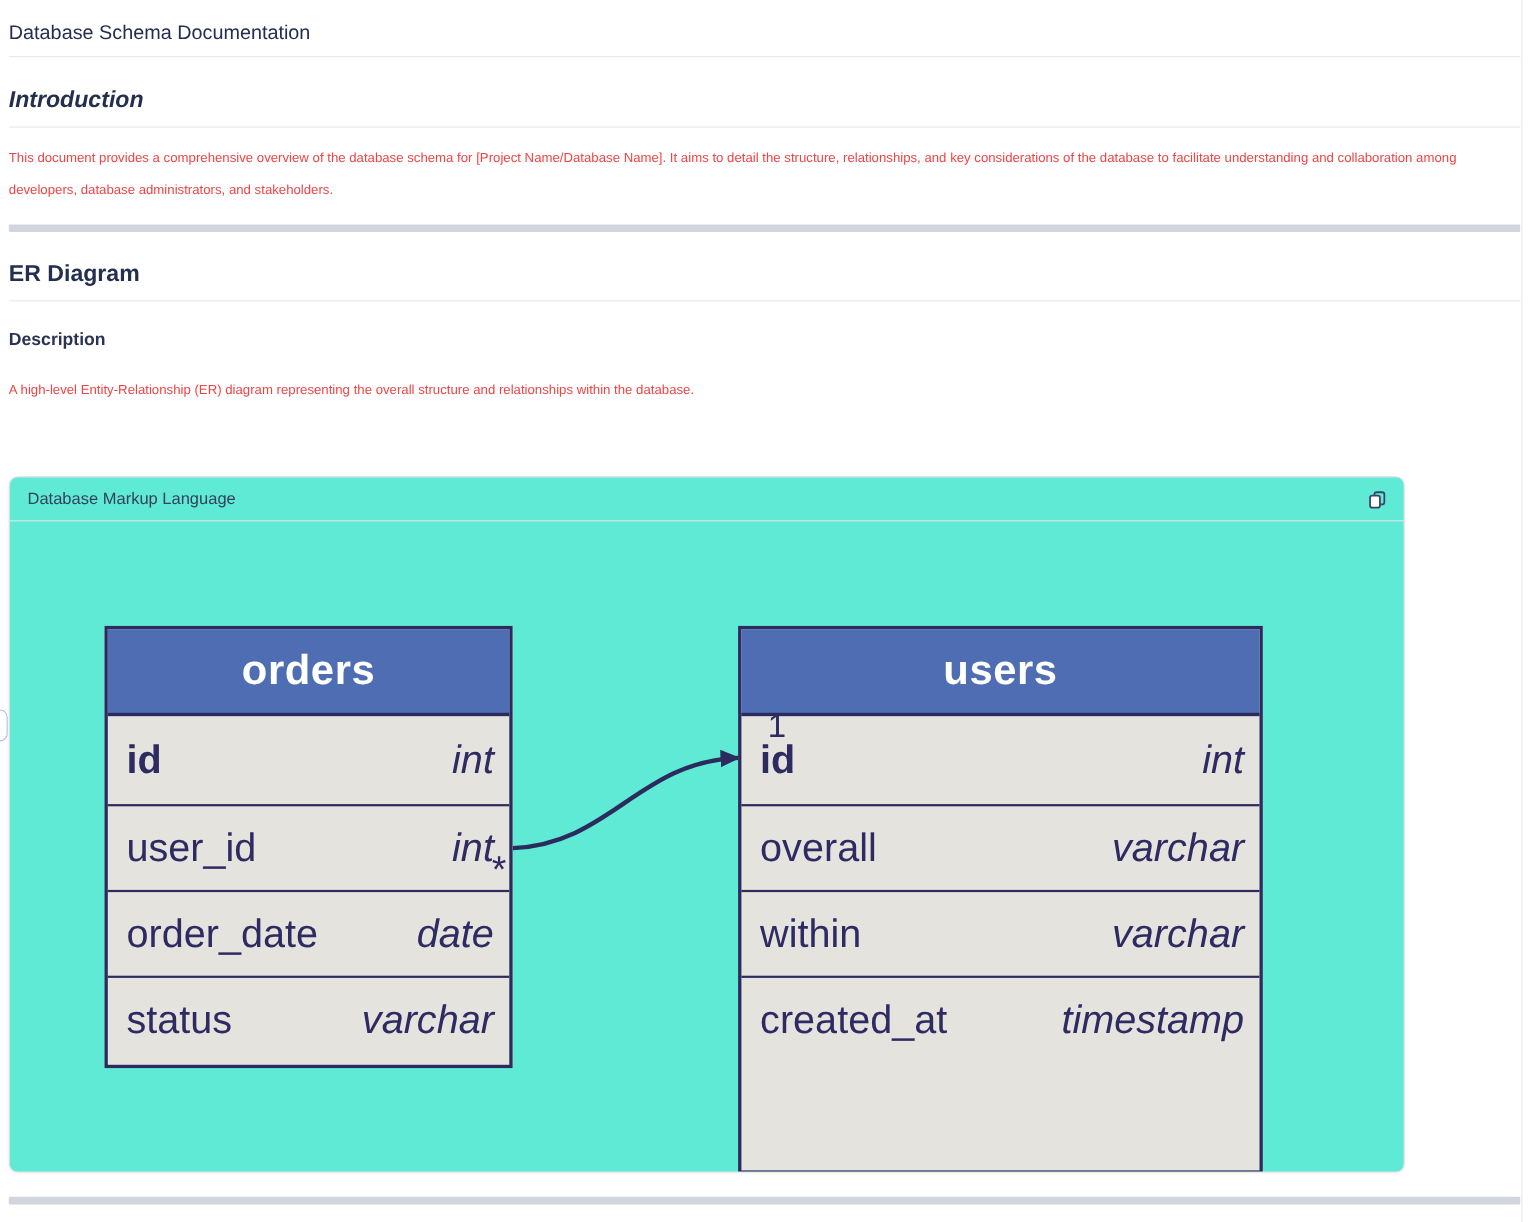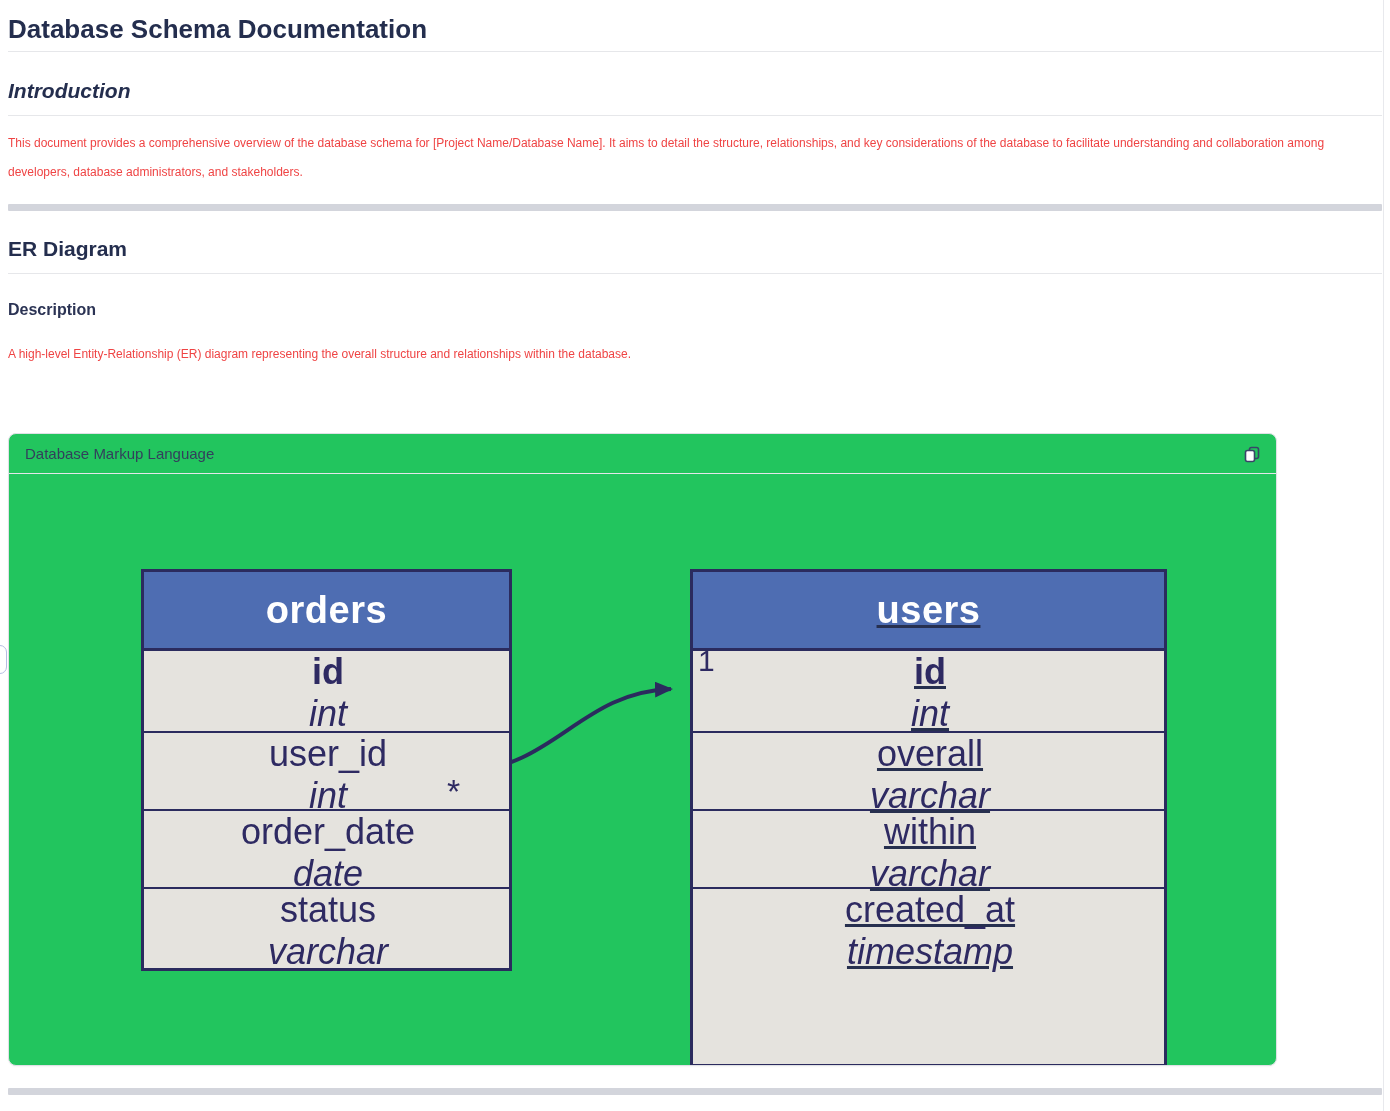--- a/index.html
+++ b/index.html
@@ -14,21 +14,21 @@
     width: 1390px; height: 1111px;
     color: #27304f;
   }
   .vline {
     position: absolute; left: 1383px; top: 0;
     width: 1px; height: 1111px; background: #e8e9ed;
   }
   
   .doc-title {
     position: absolute; left: 8px; right: 8px; top: 13px;
-    font-size: 26px; font-weight: bold; line-height: 32px;
+    font-size: 18px; font-weight: normal; line-height: 32px;
     color: #242e4e; padding-bottom: 6px;
     border-bottom: 1px solid #e6e7ea; margin: 0;
   }
   .h2 {
     position: absolute; left: 8px; right: 8px;
     font-size: 21px; font-weight: bold; line-height: 26px;
     color: #242e4e; padding-bottom: 11px;
     border-bottom: 1px solid #e6e7ea; margin: 0;
   }
   .h2.intro { top: 78px; font-style: italic; }
@@ -55,21 +55,21 @@
   .edge-peek {
     position: absolute; left: -10px; top: 645px;
     width: 15px; height: 27px; background: #ffffff;
     border: 1.5px solid #b6bde2; border-radius: 7px;
   }
   
   .code-card {
     position: absolute; left: 8px; top: 433px;
     width: 1269px; height: 633px;
     border: 1px solid #dfe1e6; border-radius: 8px;
-    background: #22c55e; box-sizing: border-box;
+    background: #5eead4; box-sizing: border-box;
     box-shadow: 0 1px 2px rgba(0,0,0,0.04);
   }
   .code-card-header {
     height: 39px; display: flex; align-items: center;
     padding: 0 10px 0 16px;
     border-bottom: 1px solid #e4e6ea;
     font-size: 15px; color: #333f5c;
   }
   .code-card-header .lang { flex: 1; }
   .copy-btn {
@@ -80,37 +80,36 @@
   .code-canvas {
     position: relative; width: 100%; height: 591px; overflow: hidden;
   }
   
   .er-table {
     position: absolute; top: 95px;
     border: 3px solid var(--border, #2b2b5e);
     background: var(--row-bg, #e5e3de);
     box-sizing: border-box;
   }
-  .er-table.orders { left: 86px;  width: 371px; height: 402px; margin-left: 46px; }
-  .er-table.users  { left: 681px; width: 477px; height: 498px; text-decoration: underline; }
+  .er-table.orders { left: 86px;  width: 371px; height: 402px; }
+  .er-table.users  { left: 662px; width: 477px; height: 498px; }
   .er-header {
     height: 79px; box-sizing: border-box;
     background: var(--header-bg, #4e6db2);
     color: var(--header-text, #ffffff);
     border-bottom: 3px solid var(--border, #2b2b5e);
     display: flex; align-items: center; justify-content: center;
     font-size: 38px; font-weight: bold; letter-spacing: 0.5px;
   }
   .er-row {
     height: 78px; box-sizing: border-box;
     display: flex; align-items: center; justify-content: space-between;
     padding: 0 14px 0 17px;
     font-size: 36px; color: #2e2a62;
     border-top: 2px solid var(--border, #2b2b5e);
-    flex-direction: column;
   }
   .er-row:nth-of-type(2) { border-top: none; height: 80px; }
   .er-row .fname.pk { font-weight: bold; }
   .er-row .ftype { font-style: italic; }
   
   .card-label {
     position: absolute; font-size: 32px; color: #2e2a62; line-height: 1;
   }
   .card-label.many { left: 438px; top: 300px; font-size: 34px; }
   .card-label.one  { left: 689px; top: 172px; font-size: 30px; }

